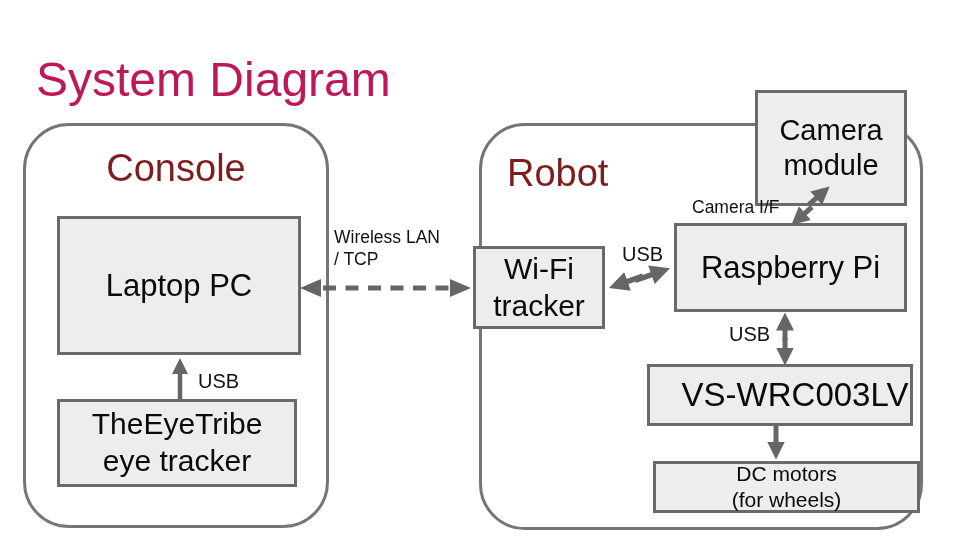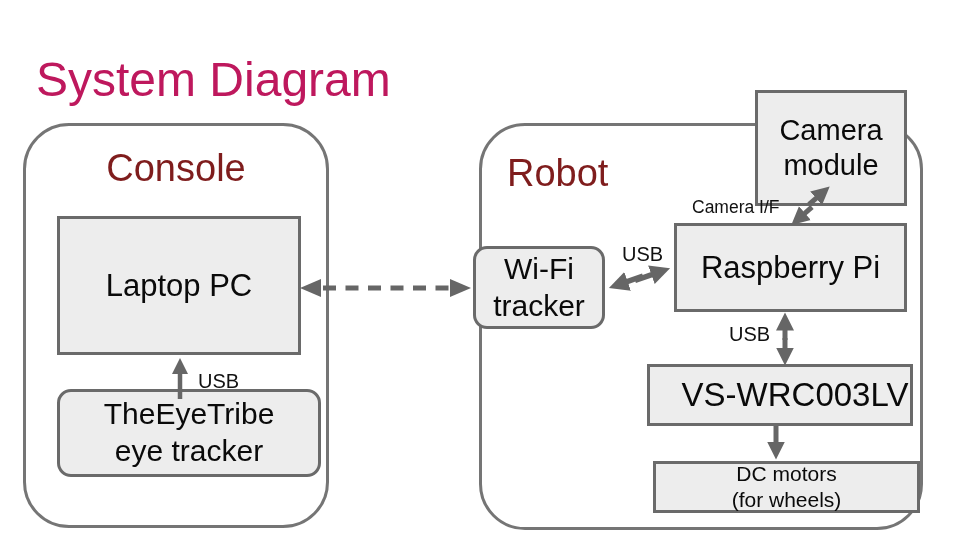--- a/index.html
+++ b/index.html
@@ -41,21 +41,21 @@
     display: flex;
     flex-direction: column;
     align-items: center;
     justify-content: center;
     text-align: center;
     line-height: 1.22;
   }
   .node span { display: block; white-space: nowrap; }
 
   .fs31 { font-size: 31px; }
-  .fs30 { font-size: 30px; border-radius: 14px; }
+  .fs30 { font-size: 30px; }
   .fs29 { font-size: 29px; }
   .fs33 { font-size: 33px; }
   .fs21 { font-size: 21px; line-height: 1.25; }
 
   .edge-label {
     color: #111111;
     white-space: nowrap;
   }
   .fs20 { font-size: 20px; }
   .fs18 { font-size: 17.5px; line-height: 1.25; }
@@ -76,21 +76,21 @@
   <div class="abs container-frame" style="left:479px; top:123px; width:444px; height:407px;"></div>
 
   <div class="abs title">System Diagram</div>
   <div class="abs container-label" style="left:23px; top:147px; width:306px; text-align:center;">Console</div>
   <div class="abs container-label" style="left:507px; top:152px;">Robot</div>
 
   <div class="abs node fs31" style="left:57px; top:216px; width:244px; height:139px;">
     <span>Laptop PC</span>
   </div>
 
-  <div class="abs node fs30" style="left:57px; top:389px; width:264px; height:88px;">
+  <div class="abs node fs30" style="left:57px; top:399px; width:240px; height:88px;">
     <span>TheEyeTribe</span>
     <span>eye tracker</span>
   </div>
 
   <div class="abs node fs29" style="left:755px; top:90px; width:152px; height:116px;">
     <span>Camera</span>
     <span>module</span>
   </div>
 
   <div class="abs node fs31" style="left:674px; top:223px; width:233px; height:89px;">
@@ -143,20 +143,24 @@
       <line x1="785" y1="338" x2="785" y2="350" stroke="#666666" stroke-width="5" marker-end="url(#arr)"></line>
     </g>
 
     <g>
       <line x1="776" y1="426" x2="776" y2="444" stroke="#666666" stroke-width="5" marker-end="url(#arr)"></line>
     </g>
   </svg>
 
   <div class="abs edge-label fs20" style="left:198px; top:370px;">USB</div>
 
+  <div class="abs edge-label fs18" style="left:334px; top:227px;">
+    <span style="display:block">Wireless LAN</span>
+    <span style="display:block">/ TCP</span>
+  </div>
 
   <div class="abs edge-label fs20" style="left:622px; top:243px;">USB</div>
 
   <div class="abs edge-label fs18" style="left:692px; top:197px;">Camera I/F</div>
 
   <div class="abs edge-label fs20" style="left:729px; top:323px;">USB</div>
 
 </div>
 
 </body></html>

